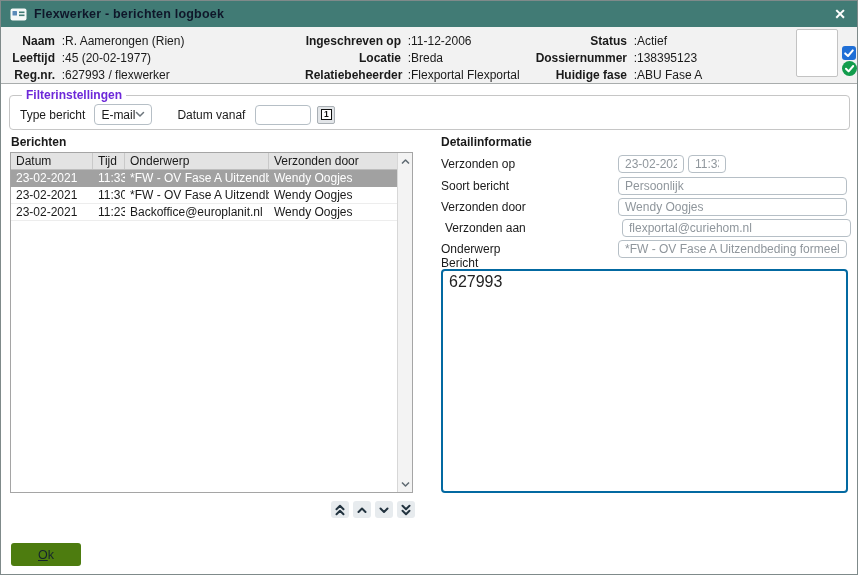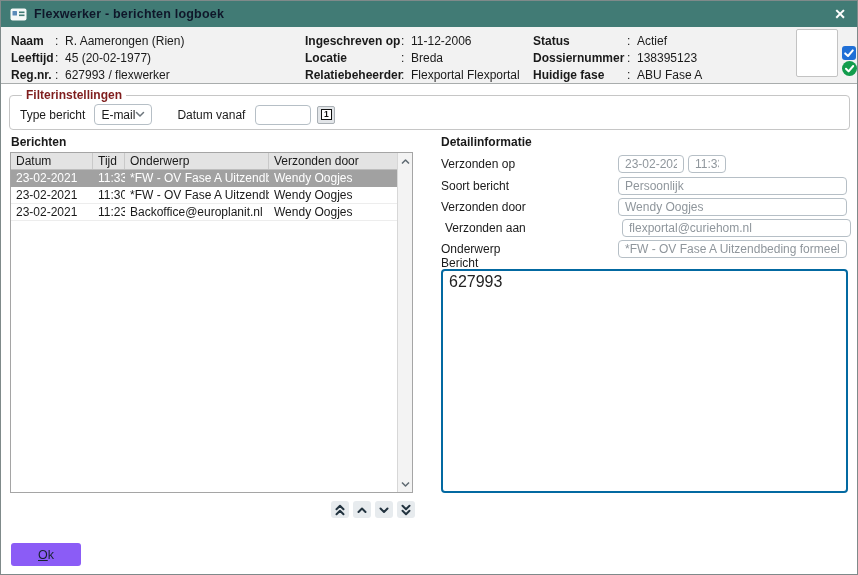--- a/index.html
+++ b/index.html
@@ -7,35 +7,35 @@
   .window{position:relative;width:858px;height:575px;border:1px solid #7f8a8a;background:#fff;overflow:hidden;}
 
   
   .titlebar{height:26px;background:var(--titlebar,#417b75);display:flex;align-items:center;padding:0 9px;}
   .title-icon{display:inline-flex;margin-right:7px;}
   .title-text{color:#0f172a;font-size:12.5px;font-weight:bold;letter-spacing:.2px;}
   .close-btn{margin-left:auto;background:none;border:none;color:#fff;font-size:14px;font-weight:bold;cursor:pointer;padding:0 2px;line-height:1;}
 
   
   .header{position:relative;height:57px;background:var(--header-bg,#f2f2f2);border-bottom:1px solid #a9adad;font-size:12px;color:#1a1a1a;}
-  .hcol{position:absolute;top:6px;}
+  .hcol{position:absolute;top:6px;text-align:right;}
   .hcol-1{left:10px;} .hcol-2{left:264px;margin-left:40px;} .hcol-3{left:532px;}
   .hrow{display:flex;height:17px;line-height:17px;white-space:nowrap;}
   .hlabel{font-weight:bold;}
   .hcol-1 .hlabel{width:44px;} .hcol-2 .hlabel{width:96px;} .hcol-3 .hlabel{width:94px;}
   .hsep{width:10px;}
   .photo{position:absolute;left:795px;top:2px;width:42px;height:48px;background:#fff;border:1px solid #c3c3c3;border-radius:2px;}
   .chkbox{position:absolute;left:841px;top:19px;width:14px;height:14px;display:inline-flex;}
   .greenok{position:absolute;left:841px;top:34px;width:15px;height:15px;display:inline-flex;}
 
   
   .bodyarea{position:relative;height:490px;background:#fff;font-size:12px;color:#1a1a1a;}
 
   fieldset.filter{position:absolute;left:8px;top:4px;width:841px;height:42px;border:1px solid #c6c6c6;border-radius:4px;margin:0;padding:0 0 0 10px;}
-  fieldset.filter legend{font-weight:bold;font-size:12px;padding:0 4px;margin-left:2px;color:#7f1d1d;}
+  fieldset.filter legend{font-weight:bold;font-size:12px;padding:0 4px;margin-left:2px;color:#6d28d9;}
   .filter-row{display:flex;align-items:center;margin-top:2px;}
   .flabel{margin-right:9px;}
   .select-box{display:inline-flex;align-items:center;border:1px solid #b6bfc6;border-radius:4px;background:#fff;padding:2px 6px;height:21px;cursor:pointer;}
   .date-input{width:56px;height:20px;border:1px solid #b6bfc6;border-radius:4px;padding:0 4px;font-size:12px;margin-right:6px;}
   .flabel2{margin-left:25px;margin-right:10px;}
   .cal-btn{width:18px;height:18px;background:#e2e5e8;border:1px solid #a9afb4;border-radius:2px;display:inline-flex;align-items:center;justify-content:center;cursor:pointer;padding:0;}
   .cal-inner{width:11px;height:11px;background:#fff;border:1.5px solid #111;font-size:8.5px;font-weight:bold;display:flex;align-items:center;justify-content:center;line-height:1;color:#111;}
 
   .section-label{position:absolute;font-weight:bold;color:#1a1a1a;text-align:right;}
   .lbl-berichten{left:10px;top:51px;}
@@ -64,21 +64,21 @@
   .ro-input{height:18px;border:1px solid #b6bfc6;border-radius:4px;background:#fff;color:#8f969c;font-size:12px;padding:0 6px;}
   .in-date{width:66px;text-align:center;margin-right:4px;}
   .in-time{width:38px;text-align:center;}
   .in-wide{width:229px;}
   .drow1{left:440px;top:71px;} .drow2{left:440px;top:93px;} .drow3{left:440px;top:114px;}
   .drow4{left:444px;top:135px;} .drow5{left:440px;top:156px;}
   .lbl-bericht{left:440px;top:172px;font-weight:normal;}
   .bericht-area{position:absolute;left:440px;top:185px;width:407px;height:224px;border:2px solid #0369a1;border-radius:4px;padding:2px 6px;font-size:16px;color:#222;resize:none;overflow:auto;}
 
   
-  .ok-btn{position:absolute;left:10px;top:459px;width:70px;height:23px;background:#8b5cf6;border:none;border-radius:3px;font-size:12.5px;color:#16242e;cursor:pointer;padding:0;}
+  .ok-btn{position:absolute;left:10px;top:459px;width:70px;height:23px;background:#4d7c0f;border:none;border-radius:3px;font-size:12.5px;color:#16242e;cursor:pointer;padding:0;}
   .ok-btn span{display:block;}
   .ok-btn span::first-letter{text-decoration:underline;}
 </style>
 </head>
 <body>
 
 <div class="window">
 
   <div class="titlebar">
     <span class="title-icon">

